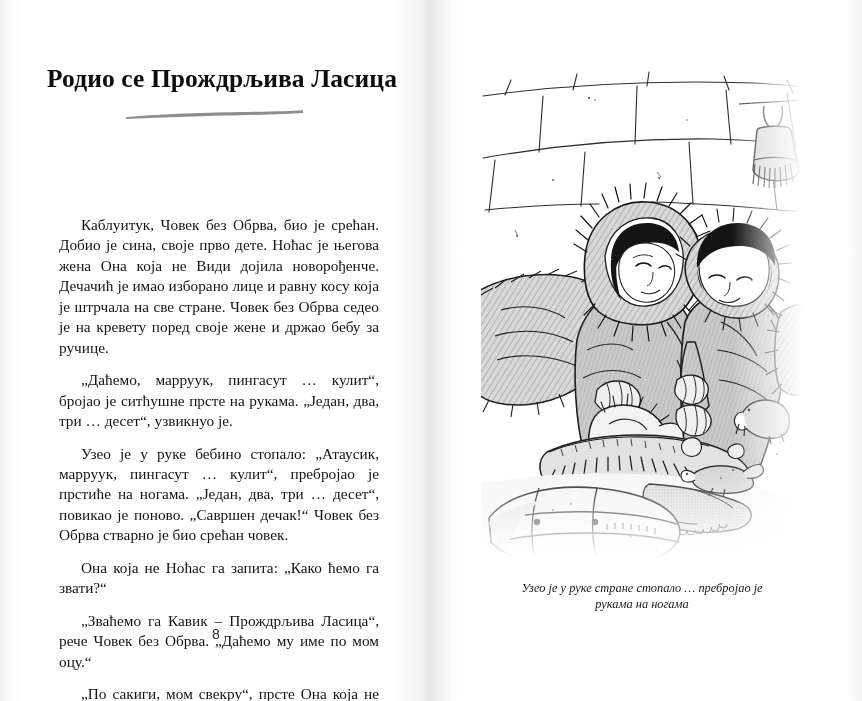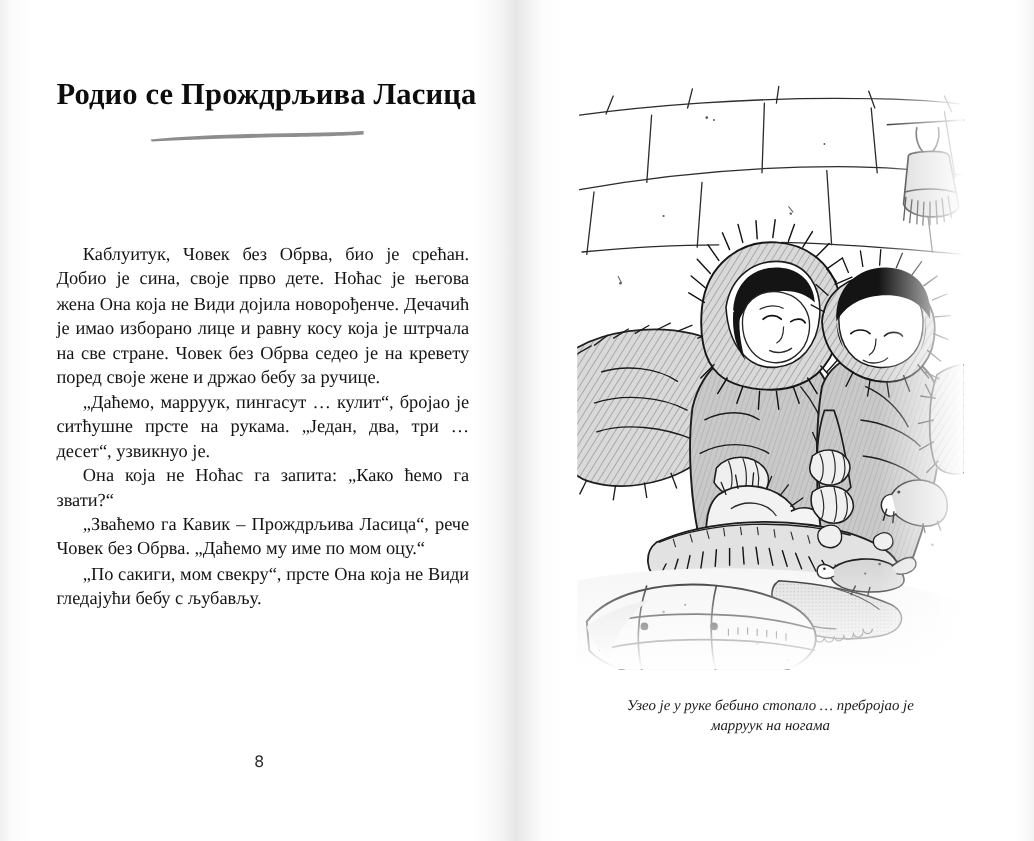--- a/index.html
+++ b/index.html
@@ -71,21 +71,21 @@
     top: 203px;
     width: 344px;
     font-size: 15.3px;
     line-height: 20.45px;
     text-align: justify;
     text-justify: inter-word;
     color: #141414;
     hyphens: manual;
   }
   .body-text p {
-    margin: 0;
+    margin: 12px;
     text-indent: 22px;
   }
 
   .page-number {
     position: absolute;
     left: 0;
     top: 626px;
     width: 430px;
     text-align: center;
     font-size: 14px;
@@ -137,20 +137,21 @@
       <svg viewBox="0 0 180 12" preserveAspectRatio="none" aria-hidden="true">
         <path d="M1.5 9.2 C 30 6.6, 74 4.6, 116 4.0 C 146 3.6, 167 3.0, 179 2.2
                  L 179 5.0 C 166 6.0, 146 6.6, 116 7.2
                  C 74 8.0, 30 9.6, 2.5 11.0 Z" fill="#8d8d8d"></path>
       </svg>
     </div>
 
     <div class="body-text">
       <p>Каблуитук, Човек без Обрва, био је срећан. Добио је сина, своје прво дете. Ноћас је његова жена Она која не Види дојила новорођенче. Дечачић је имао изборано лице и равну косу која је штрчала на све стране. Човек без Обрва седео је на кревету поред своје жене и држао бебу за ручице.</p>
       <p>„Даћемо, марруук, пингасут … кулит“, бројао је ситћушне прсте на рукама. „Један, два, три … десет“, узвикнуо је.</p>
+      <p>Узео је у руке бебино стопало: „Атаусик, марруук, пингасут … кулит“, пребројао је прстиће на ногама. „Један, два, три … десет“, повикао је поново. „Савршен дечак!“ Човек без Обрва стварно је био срећан човек.</p>
       <p>Она која не Ноћас га запита: „Како ћемо га звати?“</p>
       <p>„Зваћемо га Кавик – Прождрљива Ласица“, рече Човек без Обрва. „Даћемо му име по мом оцу.“</p>
       <p>„По сакиги, мом свекру“, прсте Она која не Види гледајући бебу с љубављу.</p>
     </div>
 
     <div class="page-number">
       <span>8</span>
     </div>
   </div>
 
@@ -563,17 +564,17 @@
             <circle cx="300" cy="330" r="1"></circle>
           </g>
         </g>
 
         <rect x="0" y="0" width="322" height="498" fill="url(#fadeR)"></rect>
         <rect x="0" y="0" width="322" height="498" fill="url(#fadeB)"></rect>
       </svg>
     </div>
 
     <div class="illus-caption">
-      <div>Узео је у руке бебино стопало … пребројао је</div>
-      <div>марруук на ногама</div>
+      <div>Узео је у руке стране стопало … пребројао је</div>
+      <div>рукама на ногама</div>
     </div>
   </div>
 </div>
 
 </body></html>

